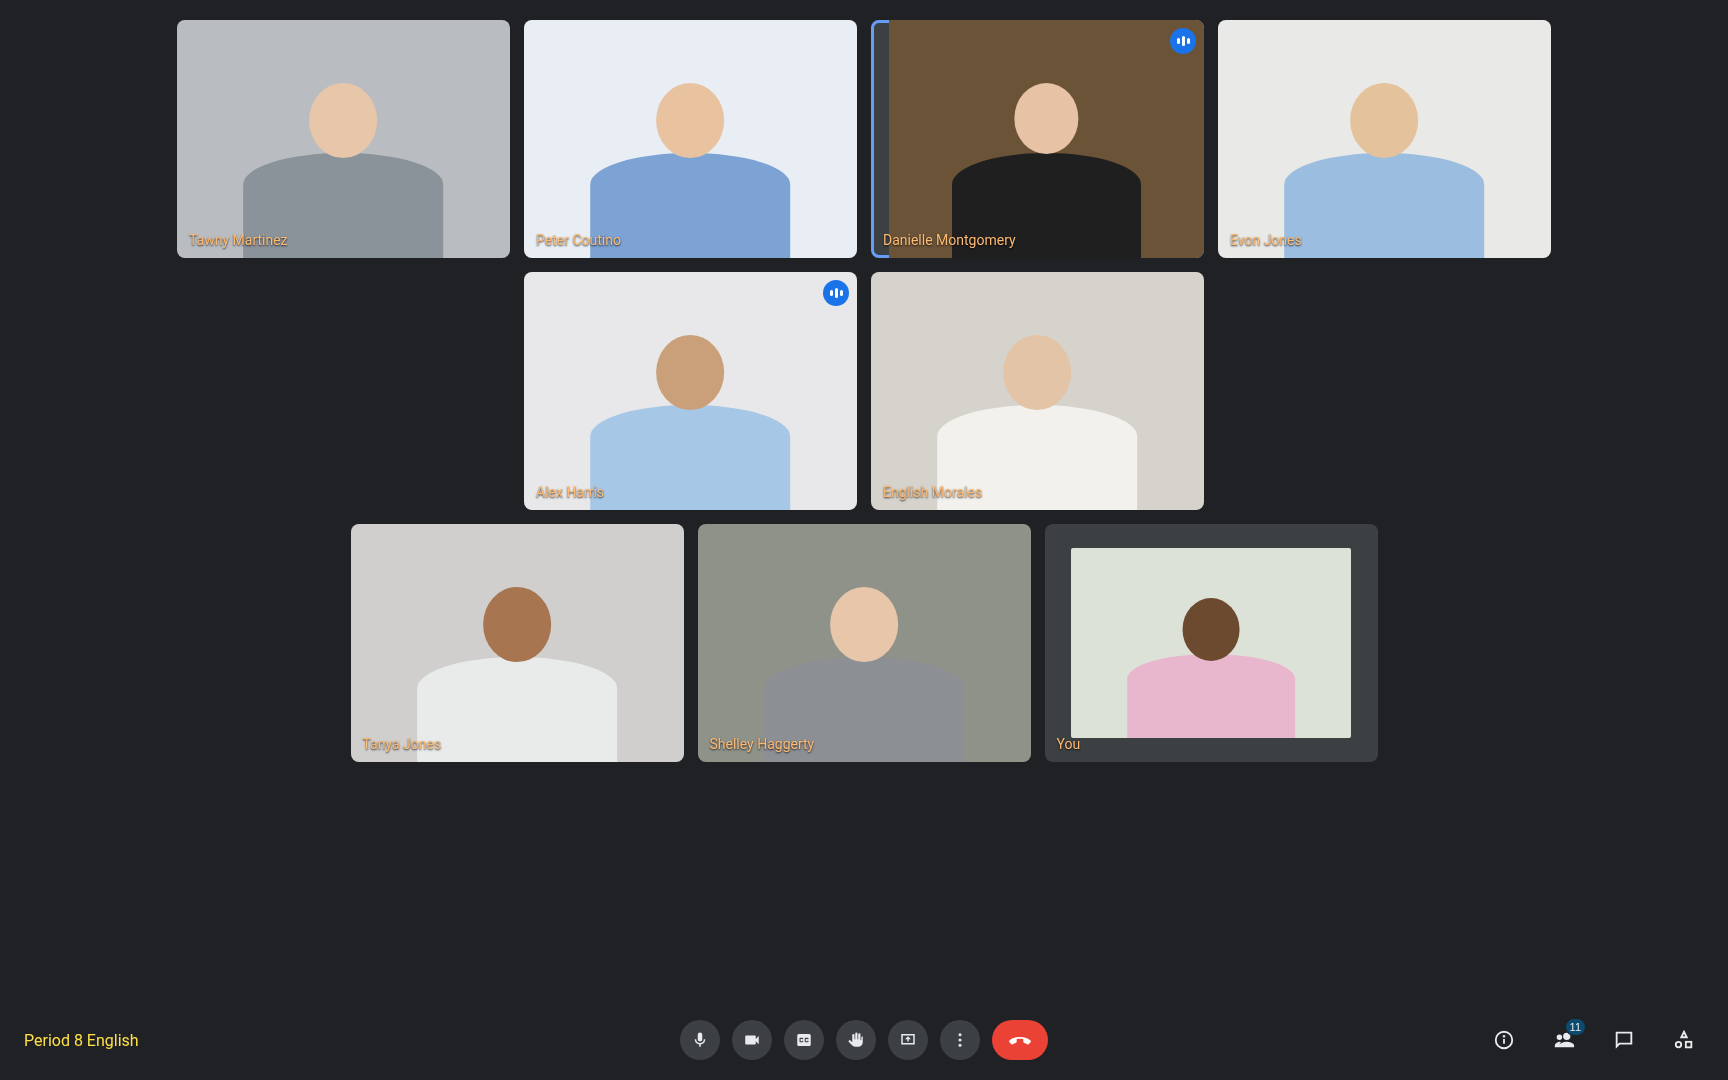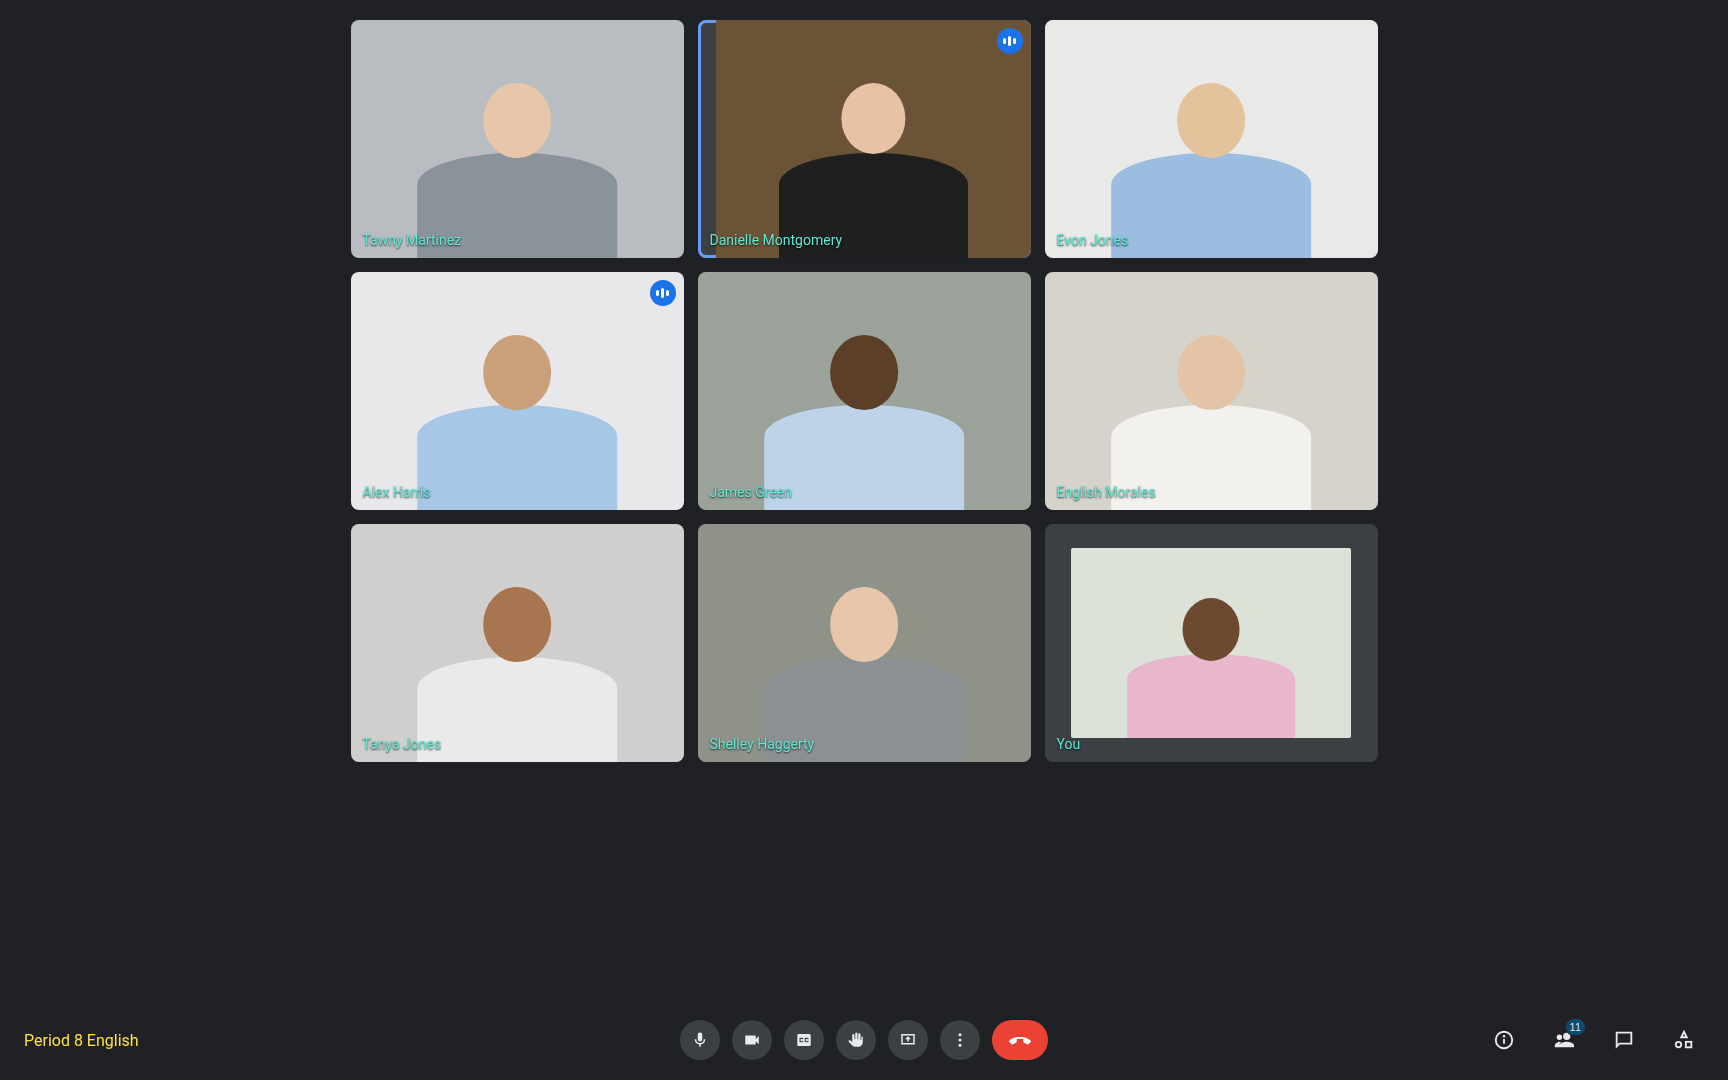--- a/index.html
+++ b/index.html
@@ -81,21 +81,21 @@
     left:50%;
     transform:translateX(-50%);
     width:100%;
     height:55%;
     border-radius:50% 50% 0 0 / 30% 30% 0 0;
   }
   .name-label {
     position: absolute;
     left: 12px;
     bottom: 10px;
-    color: #5eead4;
+    color: #fdba74;
     font-size: 14px;
     font-weight: 400;
     text-shadow: 0 1px 2px rgba(0,0,0,0.8);
     z-index: 5;
   }
   .speaking-badge {
     position: absolute;
     top: 8px;
     right: 8px;
     width: 26px;
@@ -203,20 +203,31 @@
         <div class="video-stub" style="background: rgb(185, 189, 193);">
           <div class="scene">
             <div class="person">
               <div class="body" style="background: rgb(138, 146, 154);"></div>
               <div class="head" style="background: rgb(232, 198, 169);"></div>
             </div>
           </div>
         </div>
         <div class="name-label">Tawny Martinez</div>
       </div>
+      <div class="tile">
+        <div class="video-stub" style="background: rgb(232, 238, 244);">
+          <div class="scene">
+            <div class="person">
+              <div class="body" style="background: rgb(125, 162, 212);"></div>
+              <div class="head" style="background: rgb(233, 195, 160);"></div>
+            </div>
+          </div>
+        </div>
+        <div class="name-label">Peter Coutino</div>
+      </div>
       <div class="tile active">
         <div class="video-stub" style="background: rgb(107, 83, 56);">
           <div class="scene">
             <div class="person">
               <div class="body" style="background: rgb(31, 31, 31);"></div>
               <div class="head" style="background: rgb(231, 194, 164);"></div>
             </div>
           </div>
         </div>
         <div class="speaking-badge">
@@ -247,31 +258,20 @@
               <div class="head" style="background: rgb(202, 160, 122);"></div>
             </div>
           </div>
         </div>
         <div class="speaking-badge">
           <span></span>
           <span></span>
           <span></span>
         </div>
         <div class="name-label">Alex Harris</div>
-      </div>
-      <div class="tile">
-        <div class="video-stub" style="background: rgb(155, 162, 154);">
-          <div class="scene">
-            <div class="person">
-              <div class="body" style="background: rgb(188, 211, 232);"></div>
-              <div class="head" style="background: rgb(91, 64, 39);"></div>
-            </div>
-          </div>
-        </div>
-        <div class="name-label">James Green</div>
       </div>
       <div class="tile">
         <div class="video-stub" style="background: rgb(214, 211, 204);">
           <div class="scene">
             <div class="person">
               <div class="body" style="background: rgb(243, 241, 238);"></div>
               <div class="head" style="background: rgb(227, 196, 166);"></div>
             </div>
           </div>
         </div>

